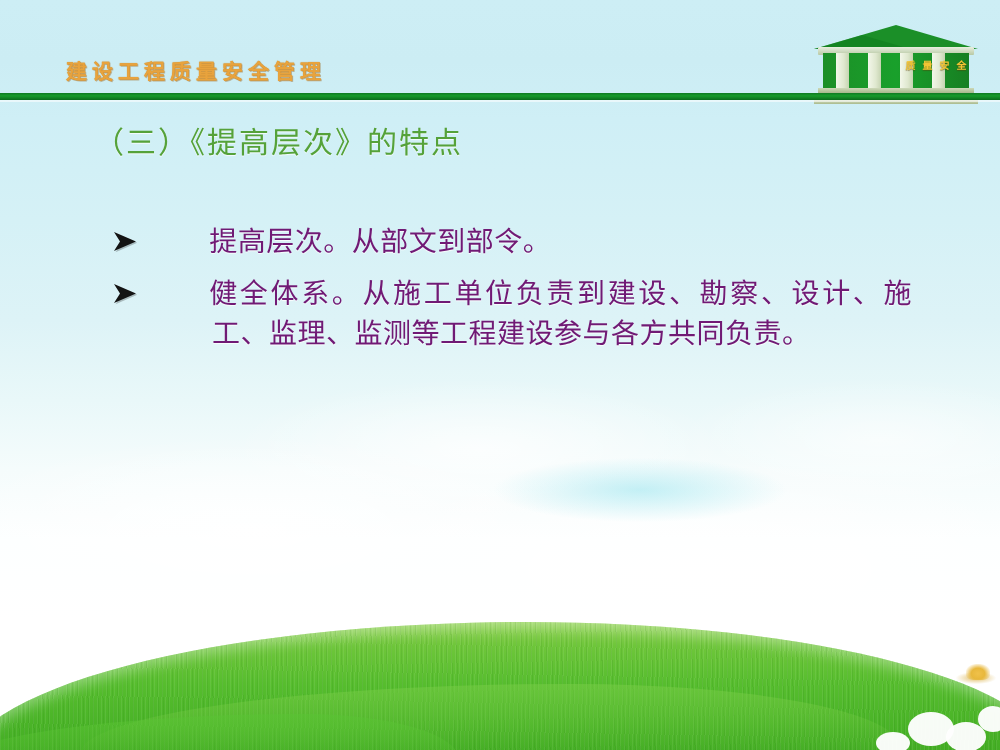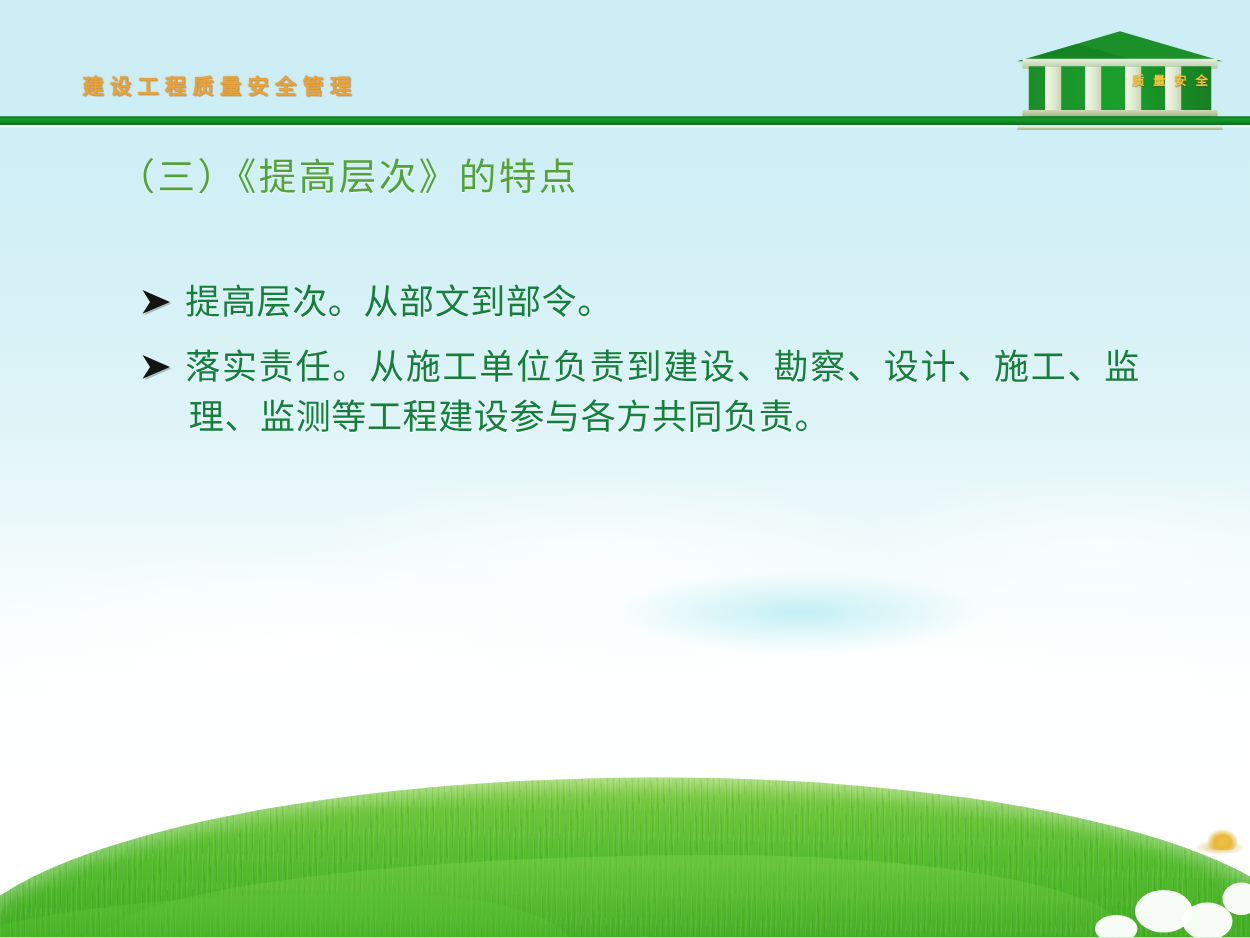--- a/index.html
+++ b/index.html
@@ -64,21 +64,21 @@
     position: absolute;
     left: 0; top: 0;
     width: 1000px;
     height: 100px;
   }
   .header-title {
     position: absolute;
     left: 66px;
     top: 62px;
     font-family: "DejaVu Sans", sans-serif;
-    font-size: 17px;
+    font-size: 21px;
     font-weight: bold;
     letter-spacing: 5px;
     color: #e8a33d;
     text-shadow: 1px 1px 0 rgba(140,80,10,0.35), 0 0 1px #c8841f;
     white-space: nowrap;
     line-height: 1;
   }
   .header-rule {
     position: absolute;
     left: 0;
@@ -224,24 +224,24 @@
     top: 8px;
     width: 30px;
     height: 28px;
     color: #111;
     font-size: 24px;
     line-height: 1;
   }
   .bullet-marker svg { display: block; }
   .bullet-text {
     display: block;
-    margin-left: 39px;
+    margin-left: 100px;
     font-family: "DejaVu Serif", serif;
     font-size: 28px;
-    color: #15803d;
+    color: #701a75;
     line-height: 1.42;
     letter-spacing: 0.5px;
     text-shadow: 0 1px 1px rgba(255,255,255,0.85);
     text-align: justify;
     text-indent: -0.1em;
   }
   .row-1 { margin-bottom: 12px; }
   .row-2 { margin-bottom: 14px; }
 
   
@@ -359,21 +359,21 @@
       <span class="bullet-text">提高层次。从部文到部令。</span>
     </div>
 
     <div class="bullet-row row-2">
       <span class="bullet-marker">
         <svg width="28" height="24" viewBox="0 0 28 24" aria-hidden="true">
           <path d="M2 2 L24 11.5 L2 21 L8 11.5 Z" fill="#141414"></path>
           <path d="M3.6 3.6 L25.2 12.8 L3.6 22.2 L9.4 12.8 Z" fill="#141414" opacity="0.25"></path>
         </svg>
       </span>
-      <span class="bullet-text">落实责任。从施工单位负责到建设、勘察、设计、施工、监理、监测等工程建设参与各方共同负责。</span>
+      <span class="bullet-text">健全体系。从施工单位负责到建设、勘察、设计、施工、监理、监测等工程建设参与各方共同负责。</span>
     </div>
 
 
   </div>
 
   <div class="haybit2"></div>
   <div class="haybit"></div>
 
   <div class="meadow">
     <div class="meadow-tex"></div>

